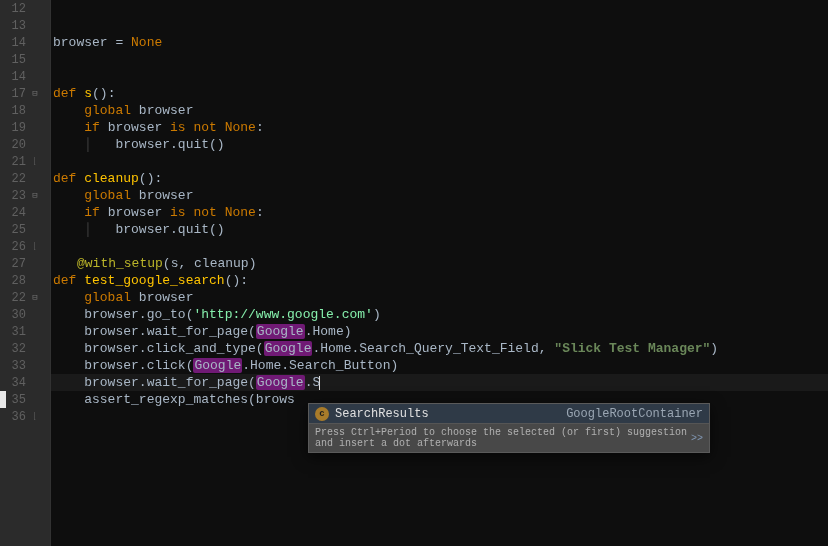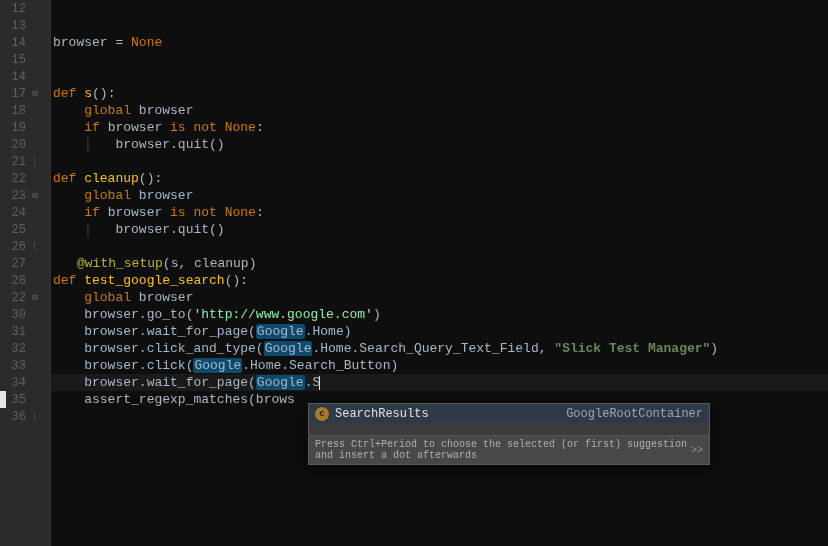--- a/index.html
+++ b/index.html
@@ -64,21 +64,21 @@
   }
   
   .kw { color: #cc7a00; }
   .fn { color: #ffc400; }
   .ident { color: #a9b7c6; }
   .punc { color: #a9b7c6; }
   .str { color: #86efac; }
   .str2 { color: #6a8759; font-weight: bold; }
   .none-kw { color: #cc7a00; }
   .dec { color: #bbb529; margin-left: 24px; }
-  .hl { background: #0c4a6e; border-radius: 2px; padding: 0 1px; }
+  .hl { background: #701a75; border-radius: 2px; padding: 0 1px; }
   .guide { color: #444; }
 
   .caret {
     display: inline-block;
     width: 1px;
     height: 14px;
     background: #dcdcdc;
     vertical-align: middle;
     margin-left: -1px;
   }
@@ -116,21 +116,20 @@
   .ac-selected { background: #2f3a47; color: #e0e0e0; }
   .ac-selected .ac-right { color: #9aa6b3; }
   .ac-hint {
     background: #484848;
     color: #b0b0b0;
     font-size: 10px;
     padding: 3px 6px;
     border-top: 1px solid #555;
     display: flex;
     align-items: center;
-    margin-top: 12px;
   }
   .ac-hint .arrows {
     margin-left: auto;
     color: #8097b3;
   }
 </style>
 </head>
 <body>
 
 <div class="editor">

